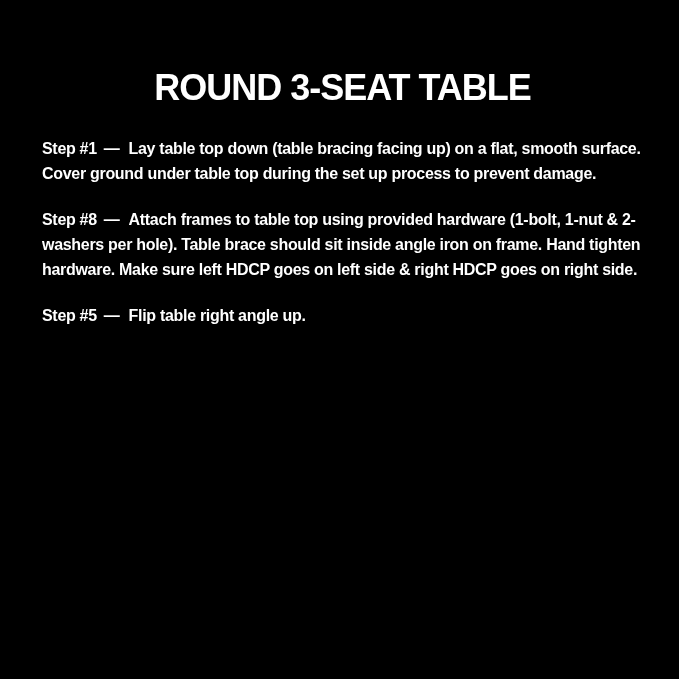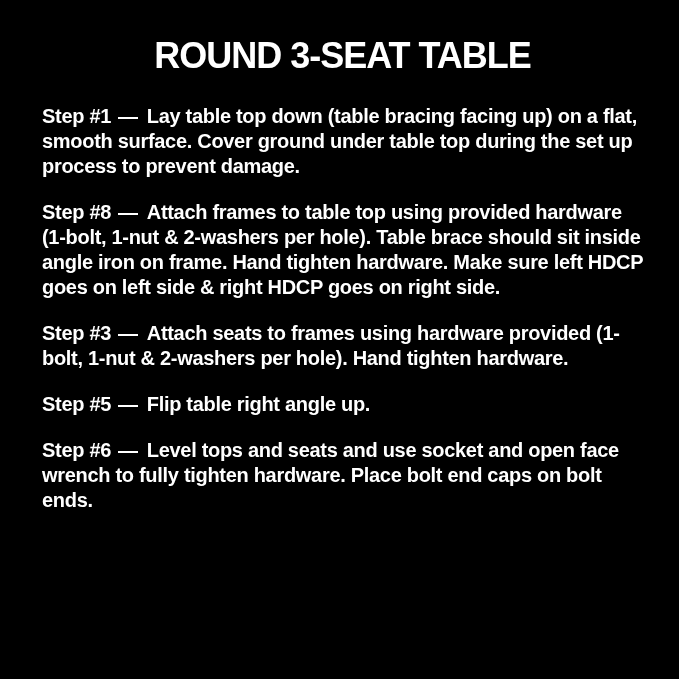--- a/index.html
+++ b/index.html
@@ -17,37 +17,38 @@
     width: 679px;
     height: 679px;
     background: #000000;
     color: #ffffff;
     font-family: "Liberation Sans", sans-serif;
     padding: 36px 36px 0 42px;
   }
   .header {
     text-align: center;
     margin-bottom: 28px;
+    margin-top: 32px;
   }
   .title {
     font-size: 36px;
     font-weight: bold;
     letter-spacing: -1px;
     line-height: 1.1;
     margin: 0 0 6px 0;
   }
   .subtitle {
     font-size: 27px;
     font-weight: bold;
     letter-spacing: -0.5px;
     line-height: 1.1;
     margin: 0;
   }
   .steps {
-    font-size: 20px;
+    font-size: 16px;
     font-weight: bold;
     letter-spacing: -0.3px;
   }
   .step {
     margin: 0 0 21px 0;
     line-height: 25px;
   }
   .step-separator {
     display: inline-block;
     margin: 0 9px 0 7px;
@@ -59,20 +60,18 @@
 <div class="page">
   <div class="header">
     <h1 class="title">ROUND 3-SEAT TABLE</h1>
   </div>
 
   <div class="steps">
     <p class="step"><span>Step #1</span><span class="step-separator">—</span><span>Lay table top down (table bracing facing up) on a flat, smooth surface. Cover ground under table top during the set up process to prevent damage.</span></p>
 
     <p class="step"><span>Step #8</span><span class="step-separator">—</span><span>Attach frames to table top using provided hardware (1-bolt, 1-nut &amp; 2-washers per hole). Table brace should sit inside angle iron on frame. Hand tighten hardware. Make sure left HDCP goes on left side &amp; right HDCP goes on right side.</span></p>
 
-    <p class="step"><span>Step #3</span><span class="step-separator">—</span><span>Attach seats to frames using hardware provided (1-bolt, 1-nut &amp; 2-washers per hole). Hand tighten hardware.</span></p>
 
 
     <p class="step"><span>Step #5</span><span class="step-separator">—</span><span>Flip table right angle up.</span></p>
 
-    <p class="step"><span>Step #6</span><span class="step-separator">—</span><span>Level tops and seats and use socket and open face wrench to fully tighten hardware. Place bolt end caps on bolt ends.</span></p>
   </div>
 </div>
 
 </body></html>

